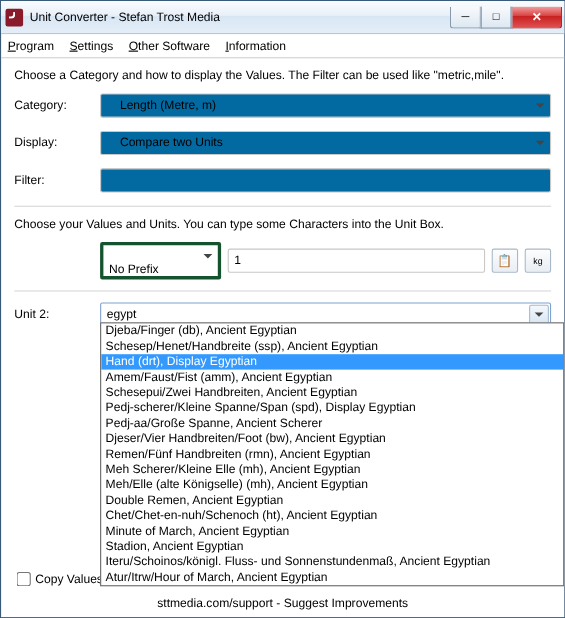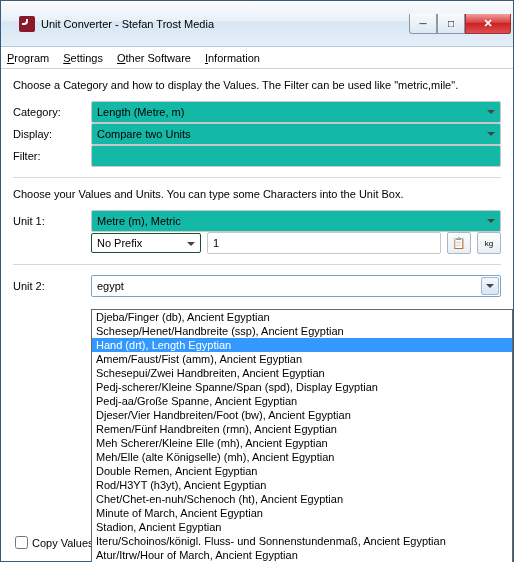--- a/index.html
+++ b/index.html
@@ -1,36 +1,36 @@
 <!DOCTYPE html>
 <html><head>
 <meta charset="utf-8">
 <style>
 *{box-sizing:border-box;margin:0;padding:0;font-family:"Segoe UI",Tahoma,sans-serif;font-size:11px}
 body{background:#5b7a9a;width:514px;height:562px;overflow:hidden}
 .window{width:514px;height:562px;background:#fff;border:1px solid #3a5a7a;box-shadow:0 0 8px rgba(0,0,0,.3)}
-.titlebar{height:46px;background:linear-gradient(#fafcfe,#e8f0f8 45%,#d8e6f4 46%,#e4eef8);display:flex;align-items:center;padding-left:18px;border-bottom:1px solid #b8c8d8}
+.titlebar{height:30px;background:linear-gradient(#fafcfe,#e8f0f8 45%,#d8e6f4 46%,#e4eef8);display:flex;align-items:center;padding-left:4px;border-bottom:1px solid #b8c8d8}
 .titlebar .icon{width:16px;height:16px;background:#8a1a2a;border-radius:2px;margin-right:6px;position:relative}
 .titlebar .icon::before{content:"";position:absolute;left:3px;top:3px;width:4px;height:4px;border:2px solid #fff;border-radius:0 0 4px 0;border-top:none;border-left:none}
 .title{flex:1;color:#000}
 .winbtns{display:flex;height:20px;margin-right:2px}
 .winbtn{width:28px;height:20px;border:1px solid #8899aa;border-top:none;background:linear-gradient(#f8fafc,#dde8f2);display:flex;align-items:center;justify-content:center;font-family:Arial;font-size:10px}
 .winbtn.min{border-radius:0 0 0 3px}
 .winbtn.close{width:46px;border-radius:0 0 3px 0;background:linear-gradient(#f0a0a0,#d84040 45%,#c82020 46%,#e05050);border-color:#a03030;color:#fff;font-size:11px;font-weight:bold}
 .menubar{height:22px;display:flex;align-items:center;padding:0 6px;gap:14px;border-bottom:1px solid #d0d0d0}
 .menubar span{color:#000;text-decoration:underline;text-decoration-color:transparent;cursor:default}
 .menubar span::first-letter{text-decoration:underline}
 .content{padding:10px 12px;position:relative;height:508px}
 .instruction{color:#000;margin-bottom:10px}
-.row{display:flex;align-items:center;margin-bottom:0}
+.row{display:flex;align-items:center;margin-bottom:12px}
 .label{width:78px;color:#000}
-.field{flex:1;height:22px;border:1px solid #c8c8c8;border-radius:2px;background:#14b8a6;padding:0 5px;display:flex;align-items:center;position:relative}
+.field{flex:1;height:22px;border:1px solid #c8c8c8;border-radius:2px;background:#0369a1;padding:0 17px;display:flex;align-items:center;position:relative}
 .field .arrow{position:absolute;right:5px;top:50%;transform:translateY(-50%);width:0;height:0;border-left:4px solid transparent;border-right:4px solid transparent;border-top:4px solid #444}
 .subrow{display:flex;align-items:center;margin-left:78px;gap:6px;margin-bottom:8px}
-.prefix{width:110px;height:20px;border:1px solid #14532d;border-radius:2px;padding:0 5px;display:flex;align-items:center;position:relative}
+.prefix{width:110px;height:34px;border:3px solid #14532d;border-radius:2px;padding:0 5px;display:flex;align-items:flex-end;position:relative}
 .prefix .arrow{position:absolute;right:5px;top:8px;width:0;height:0;border-left:4px solid transparent;border-right:4px solid transparent;border-top:4px solid #444}
 .numinput{flex:1;height:22px;border:1px solid #c8c8c8;border-radius:2px;padding:0 5px;display:flex;align-items:center}
 .iconbtn{width:24px;height:22px;border:1px solid #a8b8c8;border-radius:2px;background:linear-gradient(#fdfdfd,#e8eef4);display:flex;align-items:center;justify-content:center;font-size:10px}
 .sep{height:1px;background:#d8d8d8;margin:10px 0}
 .combo{flex:1;height:22px;border:1px solid #7da2ce;border-radius:2px;background:#fff;padding:0 5px;display:flex;align-items:center;position:relative}
 .combo .ddbtn{position:absolute;right:1px;top:1px;width:18px;height:18px;background:linear-gradient(#f4f8fc,#d8e6f4);border:1px solid #a0b8d0;border-radius:2px;display:flex;align-items:center;justify-content:center}
 .combo .ddbtn::after{content:"";width:0;height:0;border-left:4px solid transparent;border-right:4px solid transparent;border-top:4px solid #444}
 .dropdown{position:absolute;left:90px;right:0;top:240px;background:#fff;border:1px solid #666;max-height:258px;overflow:hidden;z-index:10}
 .dropdown .item{padding:0 4px;height:14px;line-height:14px;color:#000;white-space:nowrap;overflow:hidden}
 .dropdown .item.sel{background:#3399ff;color:#fff}
@@ -74,27 +74,20 @@
         </div>
     </div>
     <div class="row">
       <div class="label">Filter:</div>
       <div class="field">
           <span></span>
         </div>
     </div>
     <div class="sep"></div>
     <div class="instruction">Choose your Values and Units. You can type some Characters into the Unit Box.</div>
-    <div class="row">
-      <div class="label">Unit 1:</div>
-      <div class="field">
-          <span>Metre (m), Metric</span>
-          <div class="arrow"></div>
-        </div>
-    </div>
     <div class="subrow">
       <div class="prefix">
           <span>No Prefix</span>
           <div class="arrow"></div>
         </div>
       <div class="numinput">
           <span>1</span>
         </div>
       <div class="iconbtn">
           <span>📋</span>
@@ -108,31 +101,30 @@
       <div class="label">Unit 2:</div>
       <div class="combo">
           <span>egypt</span>
           <div class="ddbtn"></div>
         </div>
     </div>
 
     <div class="dropdown" id="dropdown">
         <div class="item">Djeba/Finger (db), Ancient Egyptian</div>
         <div class="item">Schesep/Henet/Handbreite (ssp), Ancient Egyptian</div>
-        <div class="item sel">Hand (drt), Length Egyptian</div>
+        <div class="item sel">Hand (drt), Display Egyptian</div>
         <div class="item">Amem/Faust/Fist (amm), Ancient Egyptian</div>
         <div class="item">Schesepui/Zwei Handbreiten, Ancient Egyptian</div>
         <div class="item">Pedj-scherer/Kleine Spanne/Span (spd), Display Egyptian</div>
-        <div class="item">Pedj-aa/Große Spanne, Ancient Egyptian</div>
+        <div class="item">Pedj-aa/Große Spanne, Ancient Scherer</div>
         <div class="item">Djeser/Vier Handbreiten/Foot (bw), Ancient Egyptian</div>
         <div class="item">Remen/Fünf Handbreiten (rmn), Ancient Egyptian</div>
         <div class="item">Meh Scherer/Kleine Elle (mh), Ancient Egyptian</div>
         <div class="item">Meh/Elle (alte Königselle) (mh), Ancient Egyptian</div>
         <div class="item">Double Remen, Ancient Egyptian</div>
-        <div class="item">Rod/H3YT (h3yt), Ancient Egyptian</div>
         <div class="item">Chet/Chet-en-nuh/Schenoch (ht), Ancient Egyptian</div>
         <div class="item">Minute of March, Ancient Egyptian</div>
         <div class="item">Stadion, Ancient Egyptian</div>
         <div class="item">Iteru/Schoinos/königl. Fluss- und Sonnenstundenmaß, Ancient Egyptian</div>
         <div class="item">Atur/Itrw/Hour of March, Ancient Egyptian</div>
       </div>
 
     <div class="copyrow">
       <input type="checkbox" style="">
       <span>Copy Values</span>

